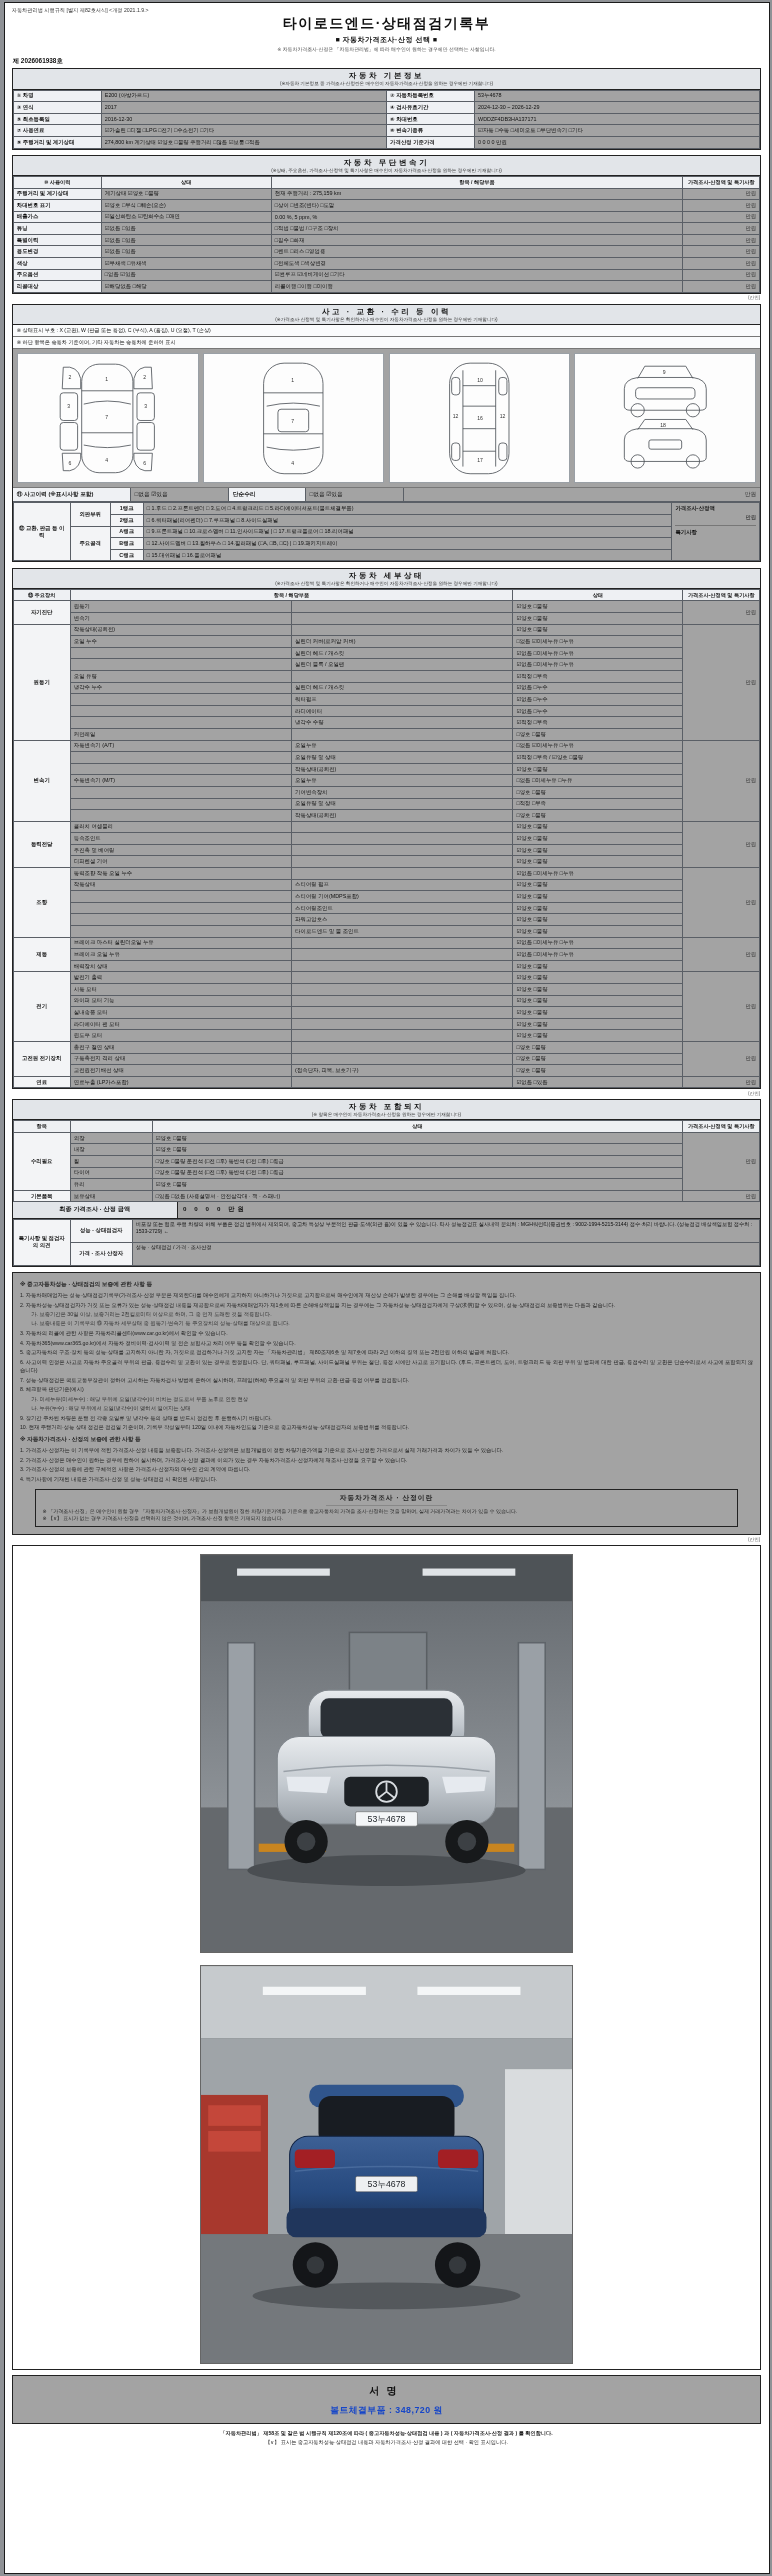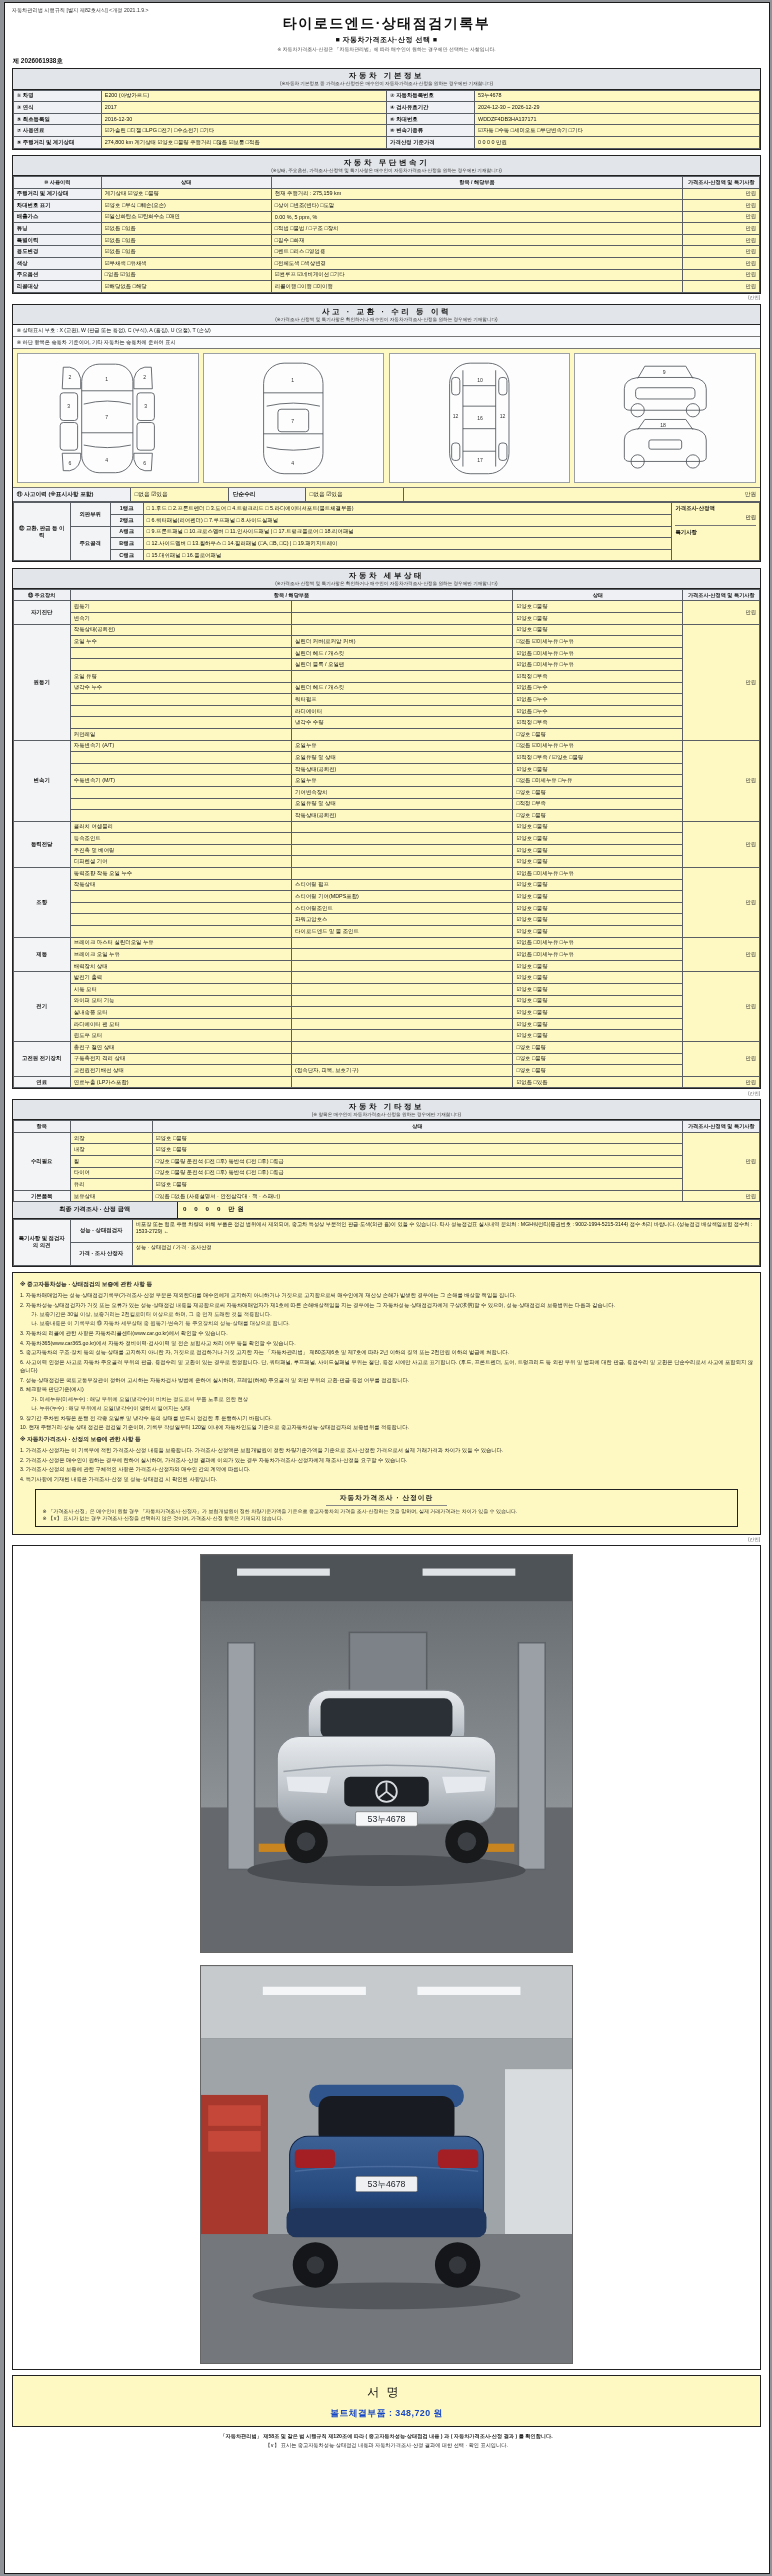--- a/index.html
+++ b/index.html
@@ -5,21 +5,21 @@
 *{margin:0;padding:0;box-sizing:border-box}
 html,body{width:773px;background:#8f9296;font-family:"Liberation Sans","DejaVu Sans",sans-serif;color:#111}
 body{height:2576px;overflow:hidden}
 .sheet{width:766px;height:2572px;margin:2.1px auto;background:#fff;border:0.5px solid #1b1b1b;padding:4.1px 7.2px;overflow:hidden}
 .formref{font-size:5.2px;color:#333}
 .header{text-align:center;margin-top:1px}
 .header h1{font-size:14px;letter-spacing:1.5px}
 .subtitle{font-size:7px;font-weight:bold;margin-top:1.5px;letter-spacing:0.5px}
 .subnote{font-size:4.9px;color:#444;margin-top:1.5px}
 .docno{font-size:6.4px;font-weight:bold;margin:4.6px 0 2.6px 1px}
-section.box{border:0.8px solid #222;margin-bottom:5.2px;background:#fef9c3}
+section.box{border:0.8px solid #222;margin-bottom:5.2px;background:#a3a3a3}
 .sec-bar{background:#e2e5e9;border-bottom:0.5px solid #222;text-align:center;padding:2.1px 3.1px}
 .sec-bar .t{font-size:7.5px;font-weight:bold;letter-spacing:2.6px}
 .sec-bar .n{font-size:4.6px;color:#333;display:block;letter-spacing:0}
 table{border-collapse:collapse;width:100%;font-size:5.4px;table-layout:fixed}
 th,td{border:0.5px solid #5a5f66;padding:1.8px 3.1px;text-align:left;vertical-align:middle;overflow:hidden}
 thead th{background:#eef0f3;text-align:center;font-size:5.2px}
 th.lbl{background:#eff1f4;font-weight:bold;width:88px;font-size:5.4px}
 th.dev{background:#f3f4f6;font-weight:bold;text-align:center;width:44px}
 td.price{width:77px;text-align:right;color:#333}
 td.state{white-space:nowrap}
@@ -40,21 +40,21 @@
 .notice-body{padding:4.1px 7.2px;font-size:5.3px;line-height:1.62;color:#222}
 .notice-h{font-weight:bold;font-size:5.7px;margin:3.6px 0 1.5px}
 .li1{margin:1px 0;text-align:justify}
 .li2{margin:0.5px 0 0.5px 11.3px;text-align:justify;color:#333}
 .mini-box{border:0.8px solid #222;margin:5.2px 15.5px 3.1px;text-align:center;padding:3.1px 6.2px}
 .mini-box .bt{font-weight:bold;font-size:6.7px;letter-spacing:1px;border-bottom:0.5px solid #888;display:inline-block;padding:0.5px 13.4px;margin-bottom:2.1px}
 .mini-box .bx{font-size:5px;line-height:1.55;text-align:justify}
 .photo-wrap{padding:8.2px 0 5.2px;display:flex;flex-direction:column;align-items:center;gap:11.3px;background:#fff}
 .photo{border:0.5px solid #666;background:#777;line-height:0}
 .sign-box{padding:5.2px 0 6.2px;text-align:center}
-.sign-title{font-size:12px;font-weight:normal;letter-spacing:7.2px;margin:3.1px 0 6.2px}
+.sign-title{font-size:10px;font-weight:bold;letter-spacing:7.2px;margin:3.1px 0 6.2px}
 .premium{font-size:8.8px;font-weight:bold;color:#1646c8;letter-spacing:0.5px}
 .footer{font-size:5.2px;text-align:center;line-height:1.7;color:#222;margin-top:3.1px}
 .footer .f1{font-weight:bold}
 </style>
 </head>
 <body>
 
 <div class="sheet">
 
   <div class="formref">자동차관리법 시행규칙 [별지 제82호서식] &lt;개정 2021.1.9.&gt;</div>
@@ -569,21 +569,21 @@
             <td class="state">☑없음  □있음</td>
             <td class="price" rowspan="1">만원</td>
           </tr>
         </tbody>
     </table>
   </section>
   <div class="ganin">(간인)</div>
 
   <section class="box">
     <div class="sec-bar">
-      <span class="t">자동차 기타정보</span>
+      <span class="t">자동차 포함되지</span>
       <span class="n">(※ 항목은 매수인이 자동차가격조사·산정을 원하는 경우에만 기재합니다)</span>
     </div>
     <table>
       <thead>
         <tr>
           <th style="width:57px">항목</th>
           <th style="width:82px"></th>
           <th>상태</th>
           <th style="width:77px">가격조사·산정액 및 특기사항</th>
         </tr>

